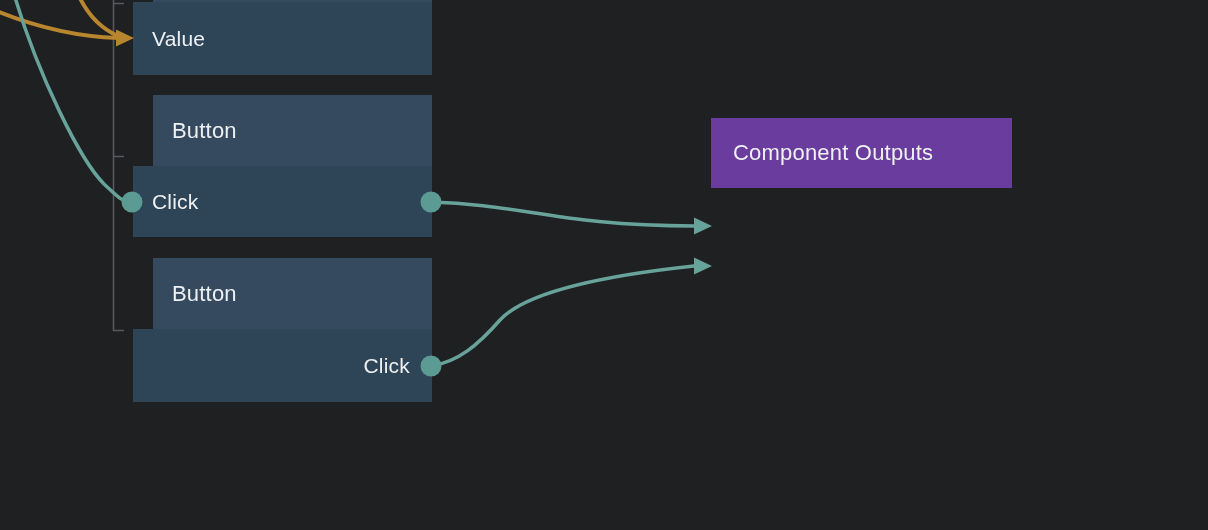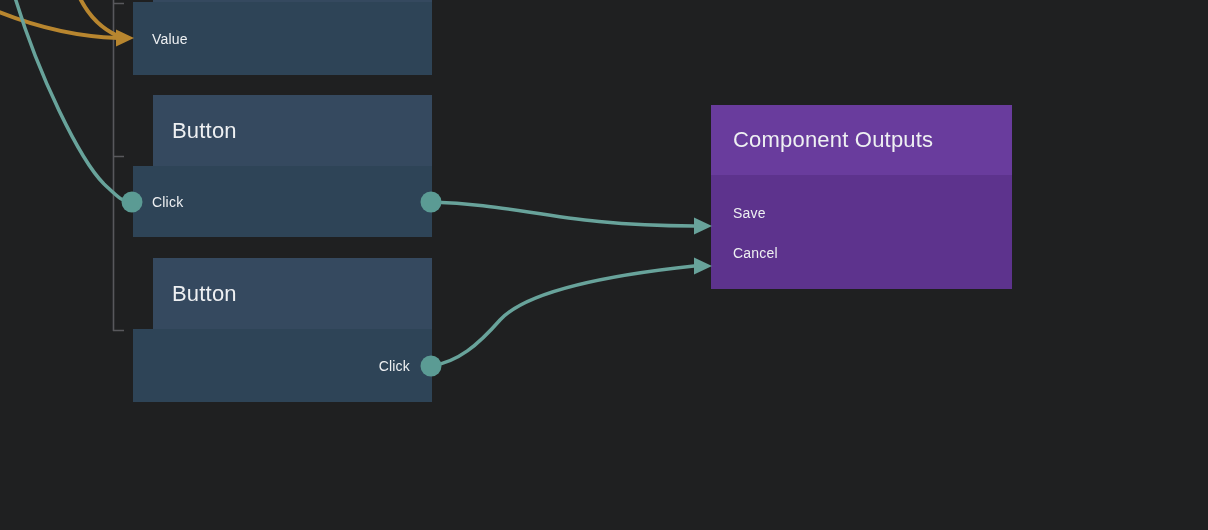--- a/index.html
+++ b/index.html
@@ -26,38 +26,38 @@
   .node-blue .node-header { background: var(--blue-header); margin-left: 20px; }
   .node-blue .node-body   { background: var(--blue-body); }
   .node-purple .node-header { background: var(--purple-header); }
   .node-purple .node-body   { background: var(--purple-body); }
   .node-header {
     display: flex; align-items: center;
     font-size: 22px; letter-spacing: 0.2px;
   }
   .node-row {
     display: flex; align-items: center;
-    font-size: 14px; letter-spacing: 0.2px;
+    font-size: 21px; letter-spacing: 0.2px;
   }
   #node-value { top: 0; height: 75px; }
   #node-value .node-header { height: 2px; }
   #node-value .node-body { height: 73px; }
   #node-value .node-row { height: 73px; padding-left: 19px; }
 
   #node-button-top { top: 95px; height: 142px; }
   #node-button-top .node-header { height: 71px; padding-left: 19px; }
   #node-button-top .node-body { height: 71px; }
   #node-button-top .node-row { height: 71px; padding-left: 19px; }
 
   #node-button-bottom { top: 258px; height: 144px; }
   #node-button-bottom .node-header { height: 71px; padding-left: 19px; }
   #node-button-bottom .node-body { height: 73px; }
   #node-button-bottom .node-row { height: 73px; justify-content: flex-end; padding-right: 22px; }
 
-  #node-outputs { left: 711px; top: 105px; width: 301px; height: 224px; }
+  #node-outputs { left: 711px; top: 118px; width: 301px; height: 224px; }
   #node-outputs .node-header { height: 70px; padding-left: 22px; }
   #node-outputs .node-body { height: 114px; padding-top: 18px; box-sizing: border-box; }
   #node-outputs .node-row { height: 40px; padding-left: 22px; }
 </style>
 </head>
 <body>
 
 <div id="canvas">
 
   <div class="node node-blue" id="node-value">
@@ -88,28 +88,20 @@
       <div class="node-row">
         <span>Click</span>
       </div>
     </div>
   </div>
 
   <div class="node node-purple" id="node-outputs">
     <div class="node-header">
       <span>Component Outputs</span>
     </div>
-    <div class="node-body">
-      <div class="node-row">
-        <span>Save</span>
-      </div>
-      <div class="node-row">
-        <span>Cancel</span>
-      </div>
-    </div>
   </div>
 
   <svg class="edge-layer" viewBox="0 0 1208 530">
 
     <path d="M 113.5 0 L 113.5 331" fill="none" stroke-width="1.6" stroke="#58585c"></path>
     <path d="M 113 3.5 L 124 3.5 M 113 156.5 L 124 156.5 M 113 330.5 L 124 330.5" fill="none" stroke-width="1.6" stroke="#58585c"></path>
 
     <path d="M -6 10 C 45 31, 85 37, 118 38" fill="none" stroke-width="4" stroke-linecap="round" stroke="#b8862f"></path>
     <path d="M 78 -6 C 87 14, 100 28, 118 36" fill="none" stroke-width="4" stroke-linecap="round" stroke="#b8862f"></path>
     <polygon points="134,38 116,29.5 116,46.5" fill="#b8862f"></polygon>

